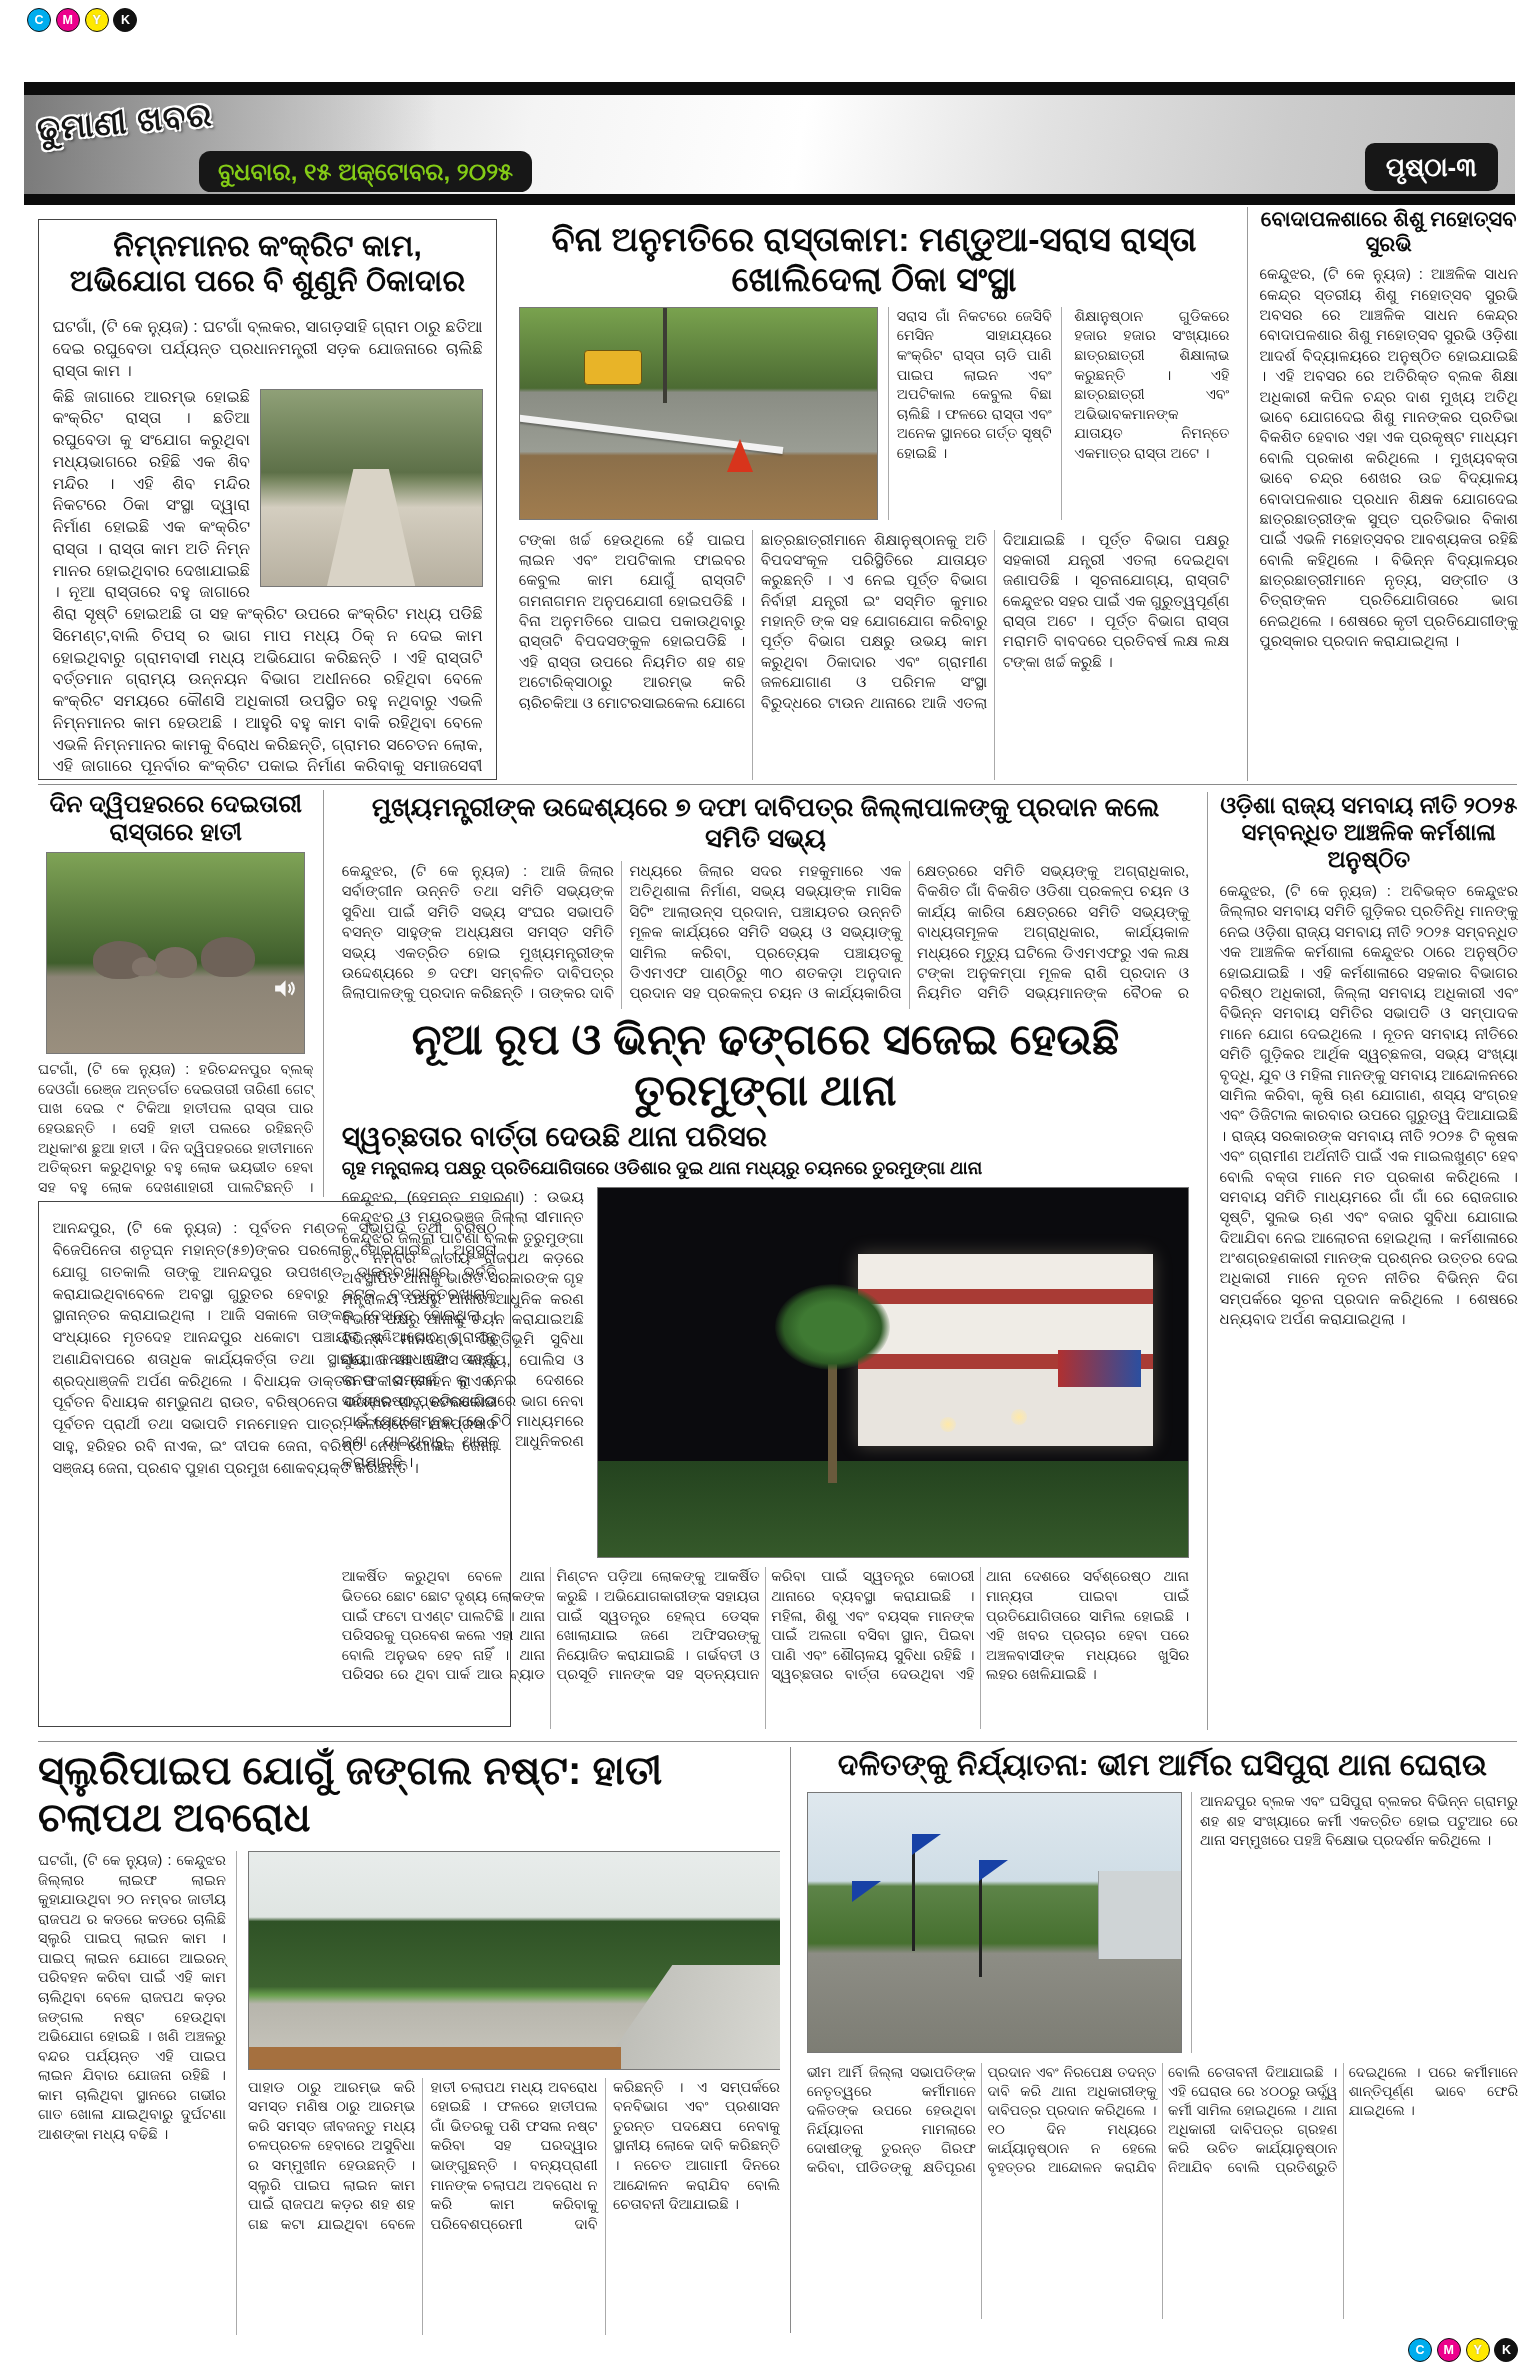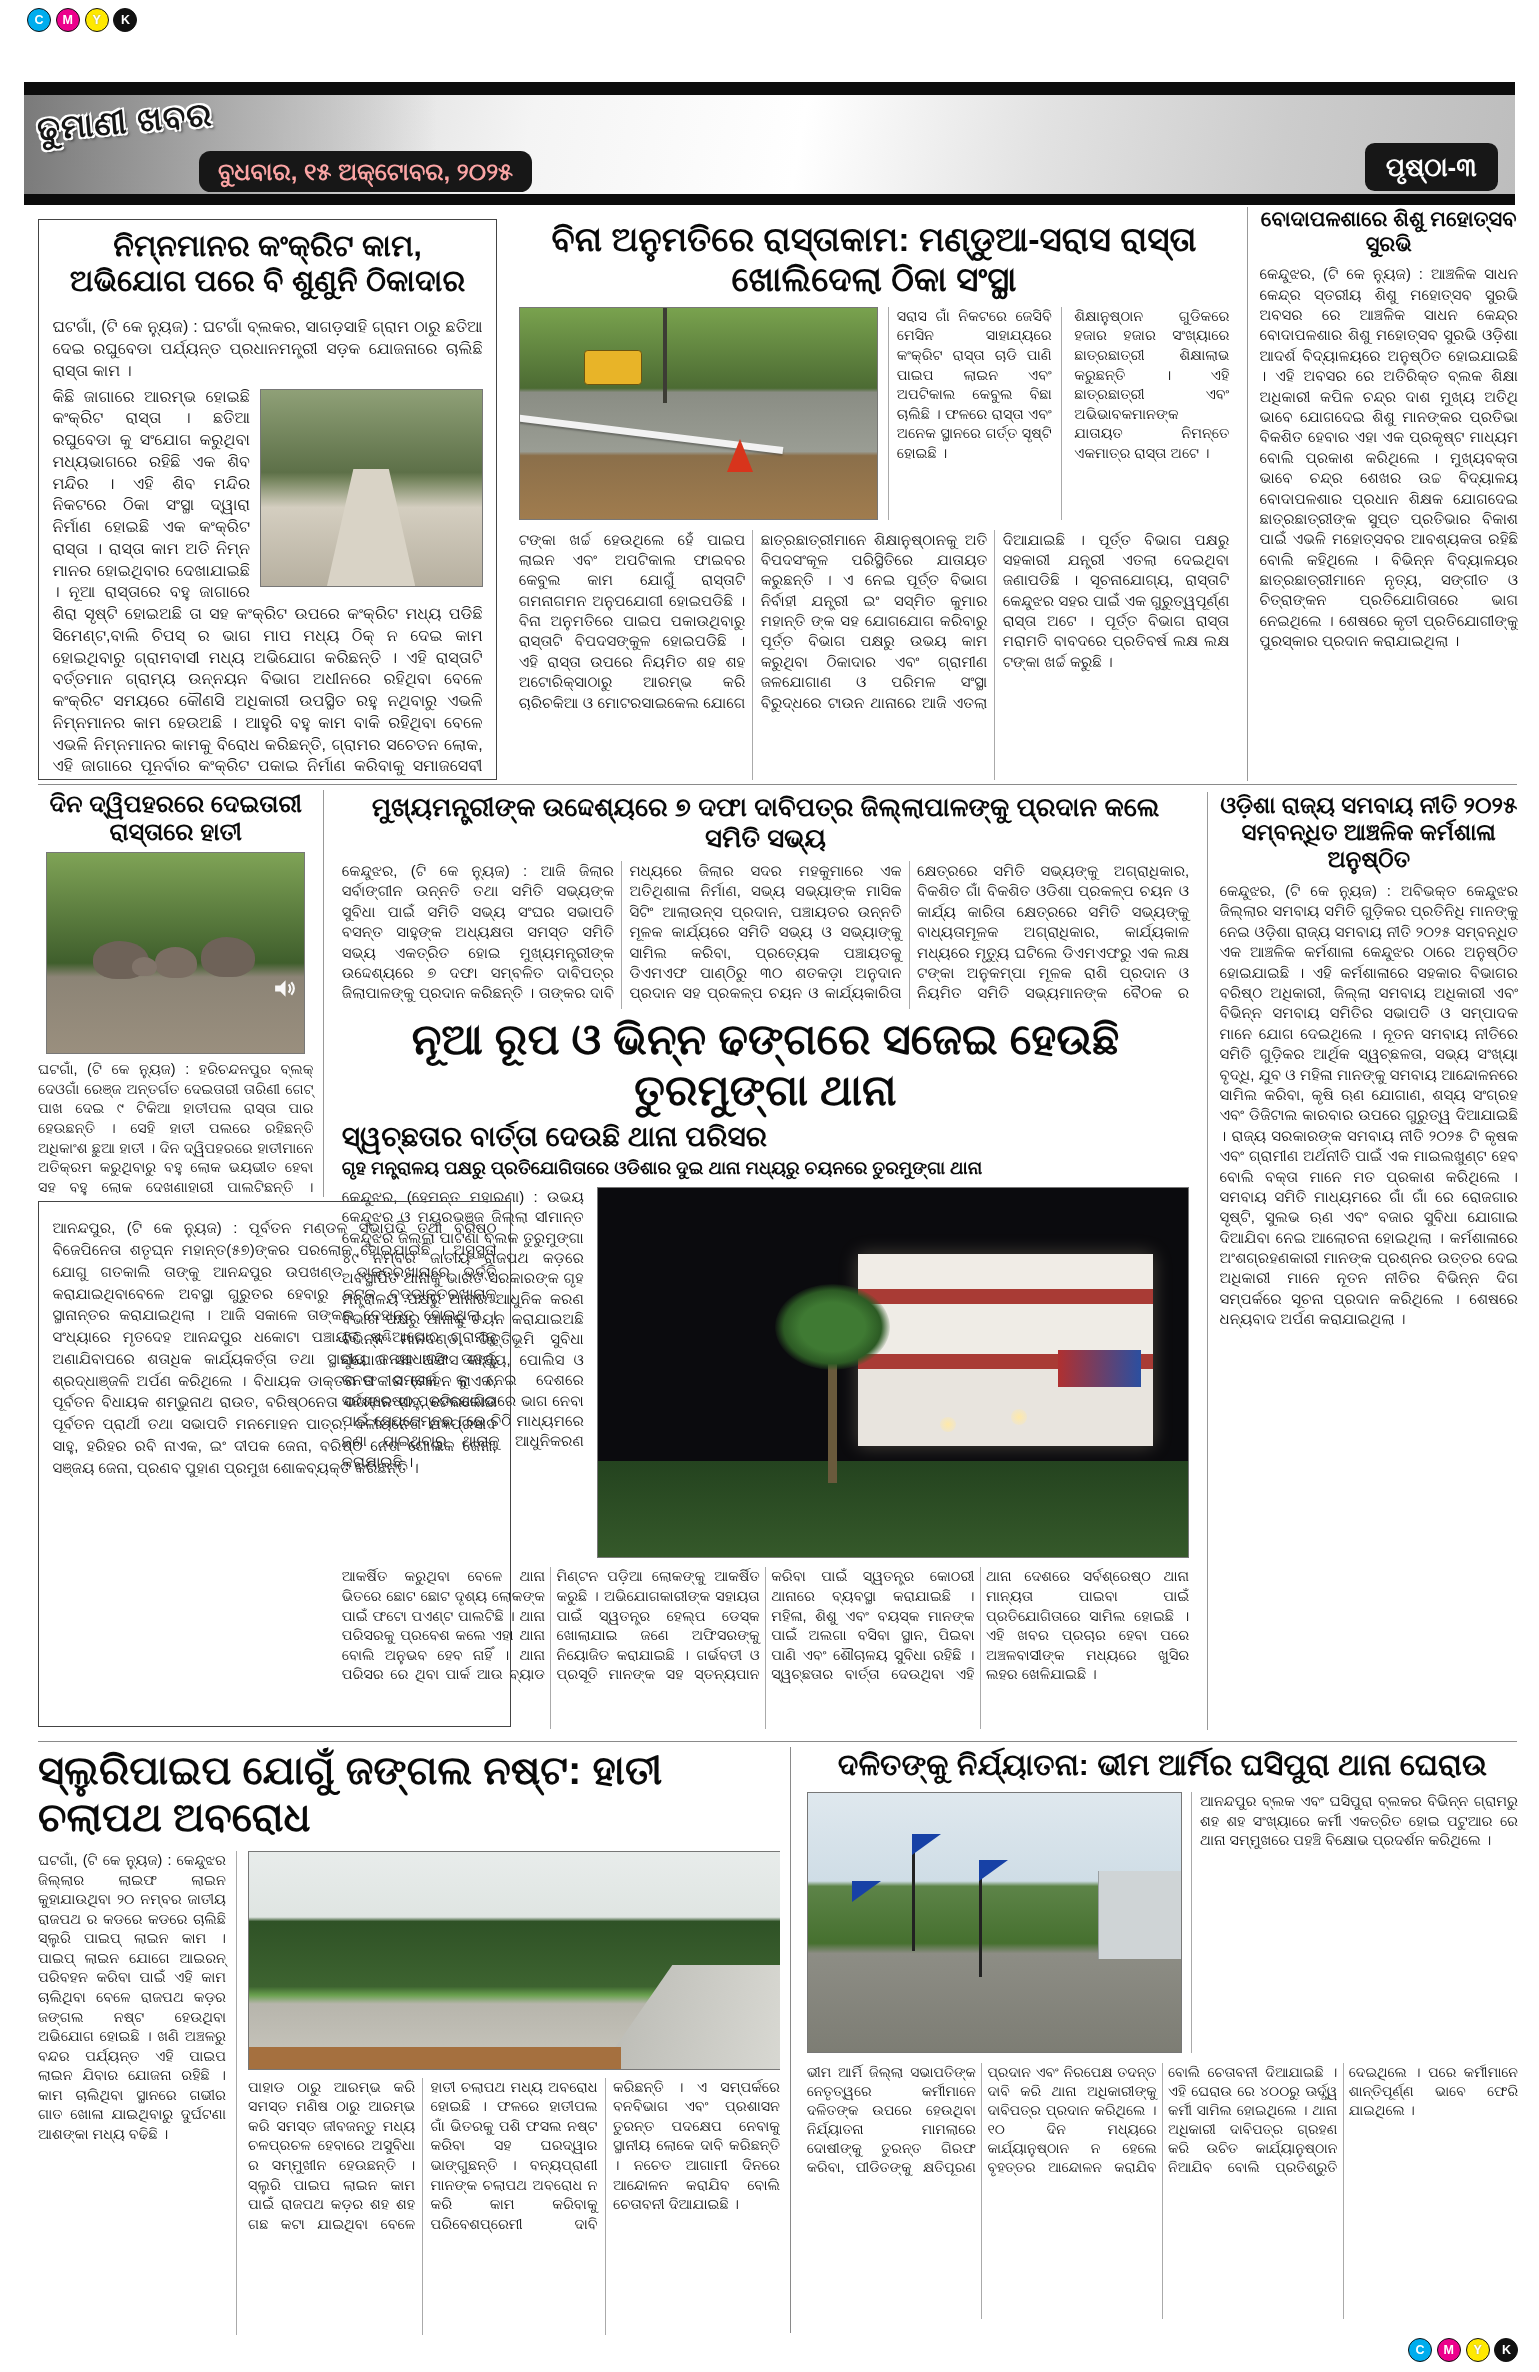--- a/index.html
+++ b/index.html
@@ -16,21 +16,21 @@
   
   .banner{position:absolute;left:24px;top:82px;width:1491px;height:123px;overflow:hidden;
           background:linear-gradient(100deg,#9a9a9a 0%,#d8d8d8 18%,#f4f4f4 34%,#ffffff 52%,#e2e2e2 68%,#cccccc 84%,#bdbdbd 100%);}
   .banner:before{content:"";position:absolute;left:0;top:0;width:413px;height:100%;
           background:linear-gradient(90deg,#6f6f6f,#a8a8a8 55%,rgba(220,220,220,0) 100%);opacity:.75;}
   .banner-bar-top{position:absolute;left:0;top:0;width:100%;height:12.5px;background:#0c0c0c;}
   .banner-bar-bottom{position:absolute;left:0;bottom:0;width:100%;height:10.6px;background:#0c0c0c;}
   .brand{position:absolute;left:13.4px;top:21px;font-size:33px;font-weight:bold;color:#151515;
          transform:rotate(-5deg);letter-spacing:1px;
          text-shadow:-1.9px -1.9px 0 #fff,1.9px -1.9px 0 #fff,-1.9px 1.9px 0 #fff,1.9px 1.9px 0 #fff,2.9px 2.9px 2.9px rgba(0,0,0,.55);}
-  .date-badge{position:absolute;left:175px;top:69px;background:#171717;color:#fca5a5;
+  .date-badge{position:absolute;left:175px;top:69px;background:#171717;color:#84cc16;
          border-radius:11.5px;padding:6.7px 19px;font-size:24px;font-weight:bold;}
   .paper-title{position:absolute;left:50%;top:40px;transform:translateX(-50%);white-space:nowrap;
          font-size:58px;font-weight:bold;color:#0b0b0b;
          text-shadow:-1.9px -1.9px 0 #fff,1.9px -1.9px 0 #fff,-1.9px 1.9px 0 #fff,1.9px 1.9px 0 #fff,3.8px 3.8px 2.9px rgba(0,0,0,.45);}
   .page-badge{position:absolute;right:17.3px;top:61px;background:#171717;color:#fff;
          border-radius:9.6px;padding:8.6px 21px;font-size:26px;font-weight:bold;}
   
   .art{position:absolute;box-sizing:border-box;overflow:hidden;}
   .hl{font-weight:bold;text-align:center;line-height:1.18;color:#0a0a0a;}
   .sub{font-weight:bold;color:#0a0a0a;}

